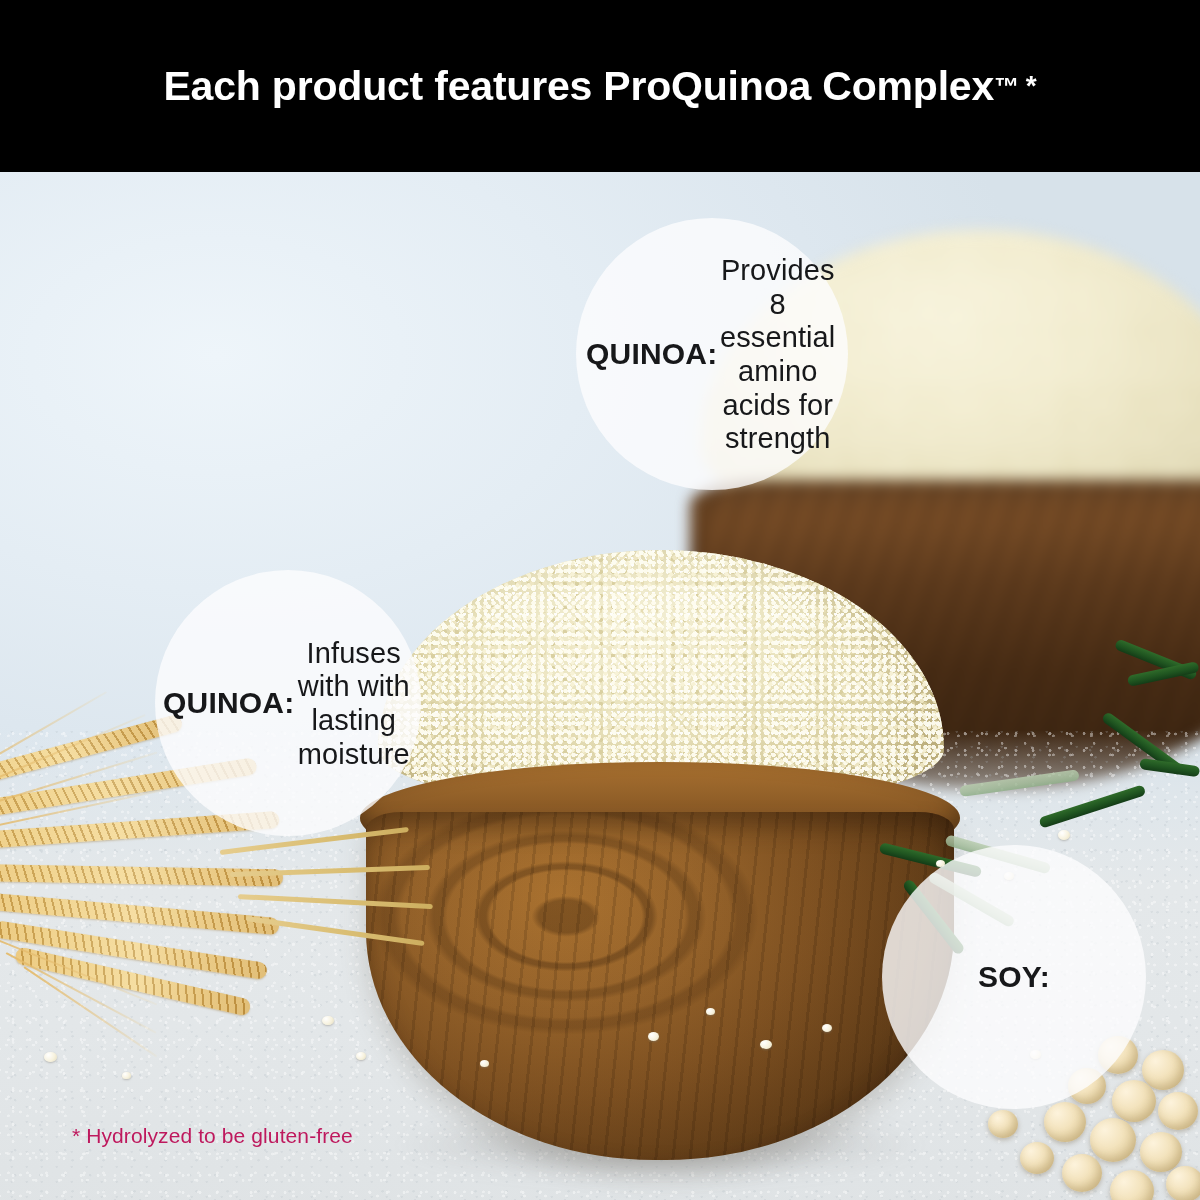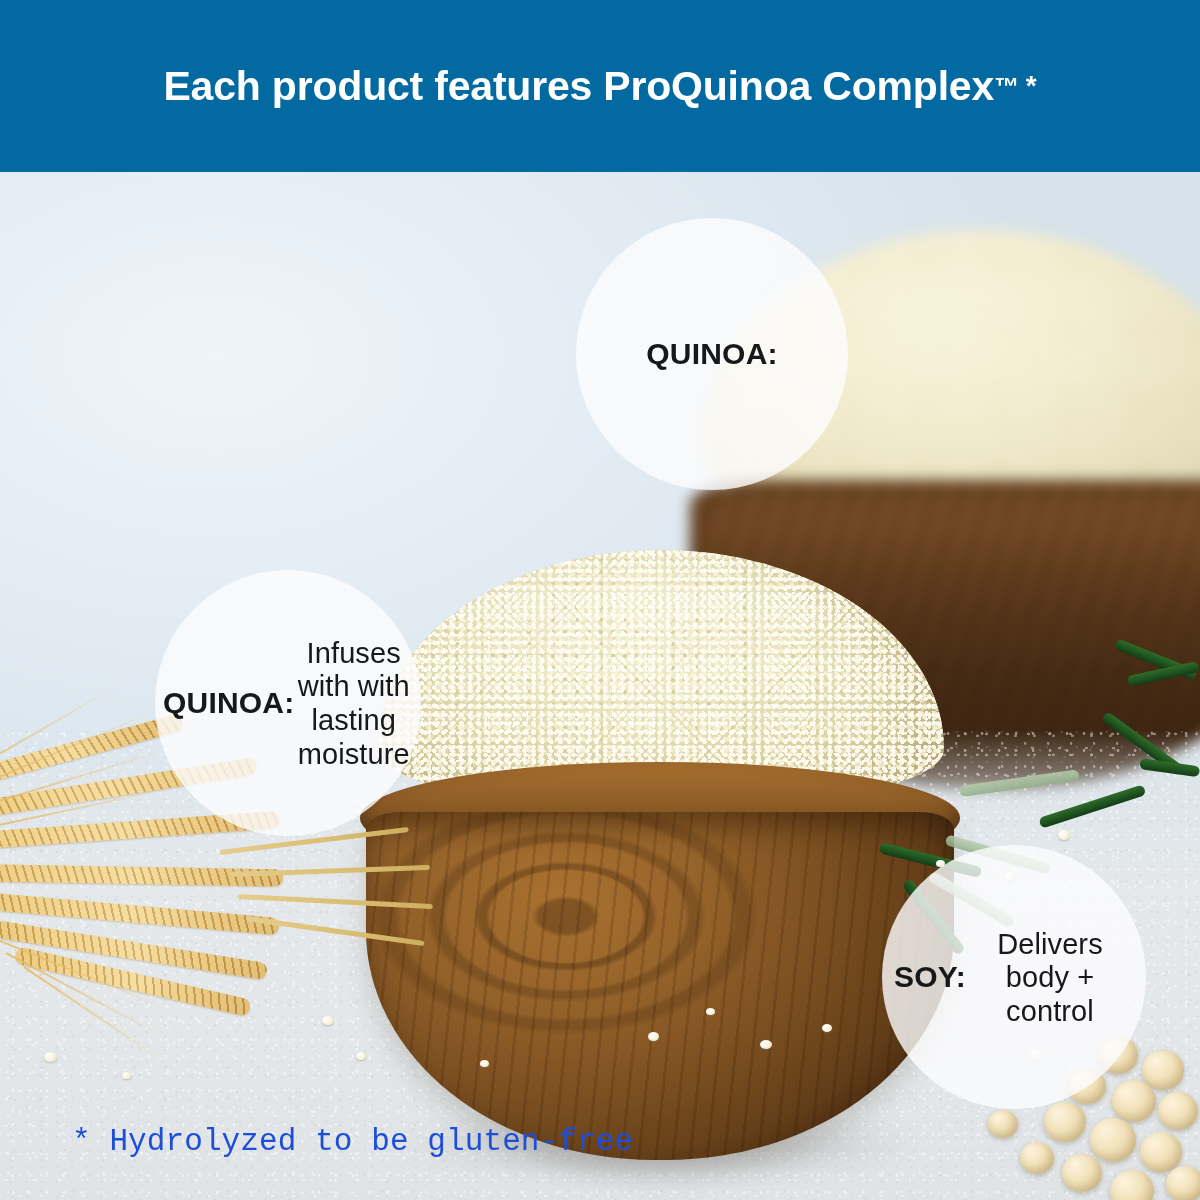--- a/index.html
+++ b/index.html
@@ -18,21 +18,21 @@
     overflow: hidden;
     background: #e8eef3;
   }
 
   
   .header-bar {
     position: absolute;
     left: 0; top: 0;
     width: 1200px;
     height: 172px;
-    background: #0369a1;
+    background: #000000;
     z-index: 40;
   }
   .header-title {
     position: absolute;
     left: 0; top: 0;
     width: 1200px;
     height: 172px;
     display: flex;
     align-items: center;
     justify-content: center;
@@ -329,26 +329,26 @@
     left: 882px; top: 845px;
     width: 264px; height: 264px;
     padding: 0 12px;
   }
 
   
   .footnote {
     position: absolute;
     left: 72px;
     top: 1124px;
-    font-size: 31px;
-    color: #1d4ed8;
+    font-size: 21px;
+    color: #be185d;
     letter-spacing: .1px;
     white-space: nowrap;
     z-index: 30;
-    font-family: Liberation Mono, monospace;
+    font-family: Liberation Sans, sans-serif;
   }
 </style>
 </head>
 <body>
 
 <div id="infographic">
 
   <div class="photo">
 
     <div class="backdrop"></div>
@@ -451,27 +451,27 @@
   <div class="header-bar">
     <div class="header-title">
         <span>Each product features ProQuinoa Complex</span>
         <span class="tm">™</span>
         <span class="ast">*</span>
       </div>
   </div>
 
   <div class="callout" id="callout-quinoa">
     <div class="c-title">QUINOA:</div>
+    <div class="c-body">Provides 8 essential amino acids for strength</div>
   </div>
 
   <div class="callout" id="callout-barley">
     <div class="c-title">QUINOA:</div>
     <div class="c-body">Infuses with with lasting moisture</div>
   </div>
 
   <div class="callout" id="callout-soy">
     <div class="c-title">SOY:</div>
-    <div class="c-body">Delivers body + control</div>
   </div>
 
   <div class="footnote">* Hydrolyzed to be gluten-free</div>
 
 </div>
 
 </body></html>

